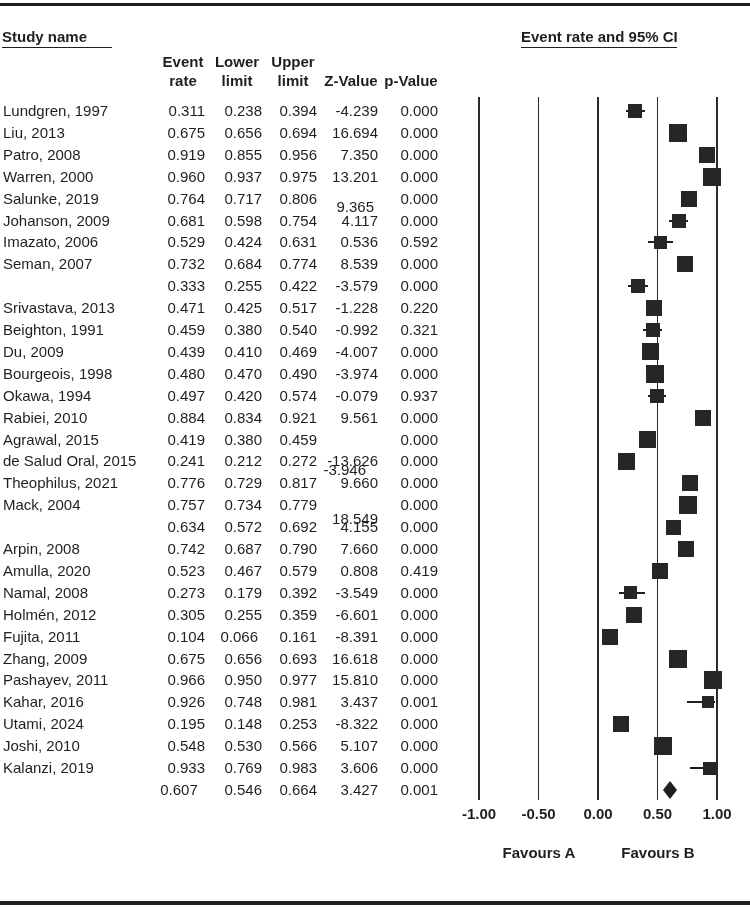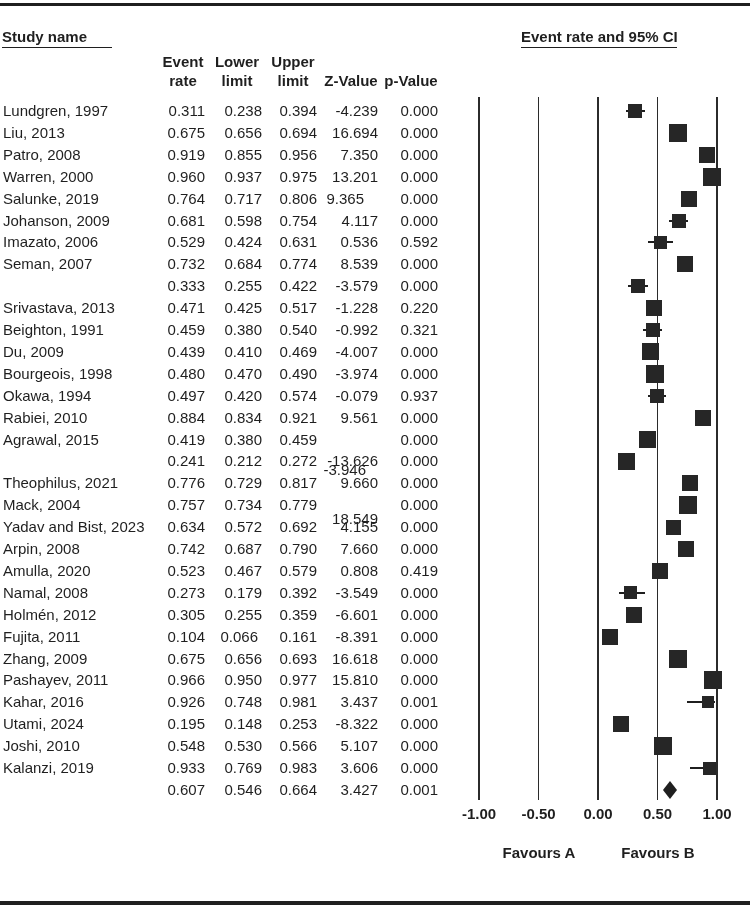--- a/index.html
+++ b/index.html
@@ -91,21 +91,21 @@
         <span class="num" style="left: 190px;">0.937</span>
         <span class="num" style="left: 245px;">0.975</span>
         <span class="num" style="left: 306px;">13.201</span>
         <span class="num" style="left: 366px;">0.000</span>
       </div>
       <div class="row" style="top: 187.6px;">
         <span class="name">Salunke, 2019</span>
         <span class="num" style="left: 133px;">0.764</span>
         <span class="num" style="left: 190px;">0.717</span>
         <span class="num" style="left: 245px;">0.806</span>
-        <span class="num" style="left: 292px;">9.365</span>
+        <span class="num" style="left: 302px; margin-top: 8px;">9.365</span>
         <span class="num" style="left: 366px;">0.000</span>
       </div>
       <div class="row" style="top: 209.5px;">
         <span class="name">Johanson, 2009</span>
         <span class="num" style="left: 133px;">0.681</span>
         <span class="num" style="left: 190px;">0.598</span>
         <span class="num" style="left: 245px;">0.754</span>
         <span class="num" style="left: 306px;">4.117</span>
         <span class="num" style="left: 366px;">0.000</span>
       </div>
@@ -182,20 +182,21 @@
       </div>
       <div class="row" style="top: 428.5px;">
         <span class="name">Agrawal, 2015</span>
         <span class="num" style="left: 133px;">0.419</span>
         <span class="num" style="left: 190px;">0.380</span>
         <span class="num" style="left: 245px;">0.459</span>
         <span class="num" style="left: 294px; margin-top: 30px;">-3.946</span>
         <span class="num" style="left: 366px;">0.000</span>
       </div>
       <div class="row" style="top: 450.4px;">
+        <span class="name">de Salud Oral, 2015</span>
         <span class="num" style="left: 133px;">0.241</span>
         <span class="num" style="left: 190px;">0.212</span>
         <span class="num" style="left: 245px;">0.272</span>
         <span class="num" style="left: 306px;">-13.626</span>
         <span class="num" style="left: 366px;">0.000</span>
       </div>
       <div class="row" style="top: 472.3px;">
         <span class="name">Theophilus, 2021</span>
         <span class="num" style="left: 133px;">0.776</span>
         <span class="num" style="left: 190px;">0.729</span>
@@ -205,21 +206,20 @@
       </div>
       <div class="row" style="top: 494.2px;">
         <span class="name">Mack, 2004</span>
         <span class="num" style="left: 133px;">0.757</span>
         <span class="num" style="left: 190px;">0.734</span>
         <span class="num" style="left: 245px;">0.779</span>
         <span class="num" style="left: 306px; margin-top: 14px;">18.549</span>
         <span class="num" style="left: 366px;">0.000</span>
       </div>
       <div class="row" style="top: 516.1px;">
-        <span class="name">Yadav and Bist, 2023</span>
         <span class="num" style="left: 133px;">0.634</span>
         <span class="num" style="left: 190px;">0.572</span>
         <span class="num" style="left: 245px;">0.692</span>
         <span class="num" style="left: 306px;">4.155</span>
         <span class="num" style="left: 366px;">0.000</span>
       </div>
       <div class="row" style="top: 538px;">
         <span class="name">Arpin, 2008</span>
         <span class="num" style="left: 133px;">0.742</span>
         <span class="num" style="left: 190px;">0.687</span>
@@ -302,21 +302,21 @@
       <div class="row" style="top: 757px;">
         <span class="name">Kalanzi, 2019</span>
         <span class="num" style="left: 133px;">0.933</span>
         <span class="num" style="left: 190px;">0.769</span>
         <span class="num" style="left: 245px;">0.983</span>
         <span class="num" style="left: 306px;">3.606</span>
         <span class="num" style="left: 366px;">0.000</span>
       </div>
       <div class="row" style="top: 778.9px;">
         <span class="name"></span>
-        <span class="num" style="left: 133px;">0.607</span>
+        <span class="num" style="left: 143px; text-align: center;">0.607</span>
         <span class="num" style="left: 190px;">0.546</span>
         <span class="num" style="left: 245px;">0.664</span>
         <span class="num" style="left: 306px;">3.427</span>
         <span class="num" style="left: 366px;">0.001</span>
       </div>
     </div>
   <div id="plot">
       <div class="gridline" style="left: 478.2px; top: 97px; height: 703px;"></div>
       <div class="gridline" style="left: 537.7px; top: 97px; height: 703px;"></div>
       <div class="gridline" style="left: 597.2px; top: 97px; height: 703px;"></div>

